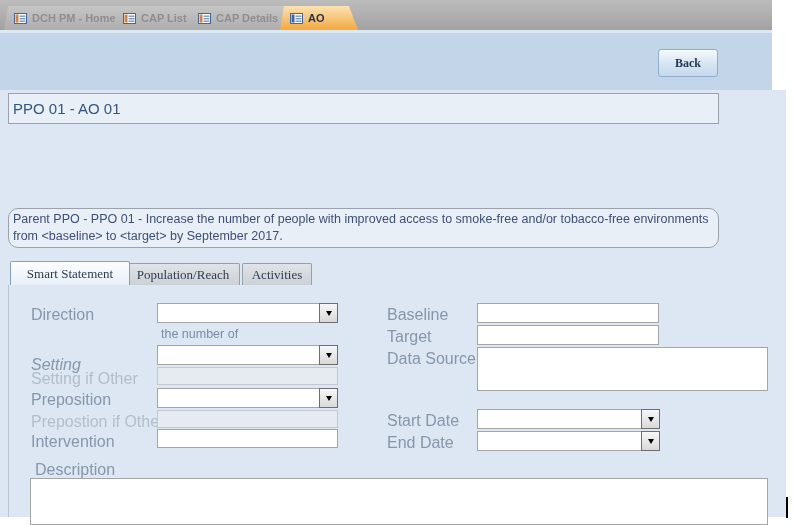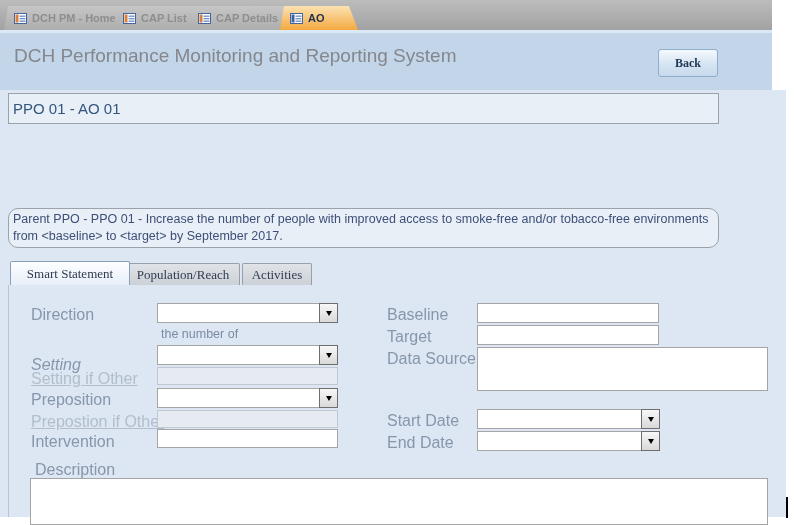--- a/index.html
+++ b/index.html
@@ -43,21 +43,21 @@
   .subtab{position:absolute;height:22px;top:263px;box-sizing:border-box;
           font-family:"Liberation Serif",serif;font-size:13px;color:#2f3c4e;
           display:flex;align-items:center;justify-content:center;
           border:1px solid #979fa8;border-bottom:none;border-radius:2px 2px 0 0;
           background:linear-gradient(#e0e3e7,#ccd1d7);cursor:pointer;}
   .subtab.active{top:261px;height:24px;z-index:2;border-color:#8aa0b8;
                  background:linear-gradient(#fdfeff,#e7eff9);}
 
   
   .lbl{position:absolute;font-size:16px;color:#8796ab;white-space:nowrap;}
-  .lbl.disabled{color:#b3bdcb;text-decoration:underline;}
+  .lbl.disabled{color:#b3bdcb;}
   .helper{position:absolute;font-size:12.5px;color:#7a8ba3;}
   .input{position:absolute;background:#fff;border:1px solid #a5a5a5;box-sizing:border-box;
          font-family:"Liberation Sans",sans-serif;font-size:12px;padding:0 3px;color:#1f1f1f;}
   .input.disabled{background:#e6ebf1;border-color:#c2c8d1;}
   .combo{position:absolute;background:#fff;border:1px solid #a5a5a5;box-sizing:border-box;}
   .combo-btn{position:absolute;right:-1px;top:-1px;bottom:-1px;width:17px;
              background:linear-gradient(#f7f7f7,#d9d9d9);border:1px solid #6e6e6e;
              display:flex;align-items:center;justify-content:center;cursor:pointer;}
   .arrow-down{width:0;height:0;border-left:3.5px solid transparent;
               border-right:3.5px solid transparent;border-top:5px solid #000;}
@@ -107,21 +107,20 @@
           <rect x="1.5" y="1.5" width="3" height="8" fill="#3f62a3"></rect>
           <rect x="5.5" y="2.5" width="6" height="1.4" fill="#7795c6"></rect>
           <rect x="5.5" y="5" width="6" height="1.4" fill="#7795c6"></rect>
           <rect x="5.5" y="7.5" width="6" height="1.4" fill="#7795c6"></rect>
         </svg>
       <span>AO</span>
     </div>
   </div>
 
   <div class="header">
-    <div class="app-title">DCH Performance Monitoring and Reporting System</div>
     <div class="back-btn">Back</div>
   </div>
 
   <div class="body-bg"></div>
   <div class="tabpage-edge"></div>
 
   <div class="box ppo">
     <div class="ppo-text">PPO 01 - AO 01</div>
   </div>
   <div class="box parent">

